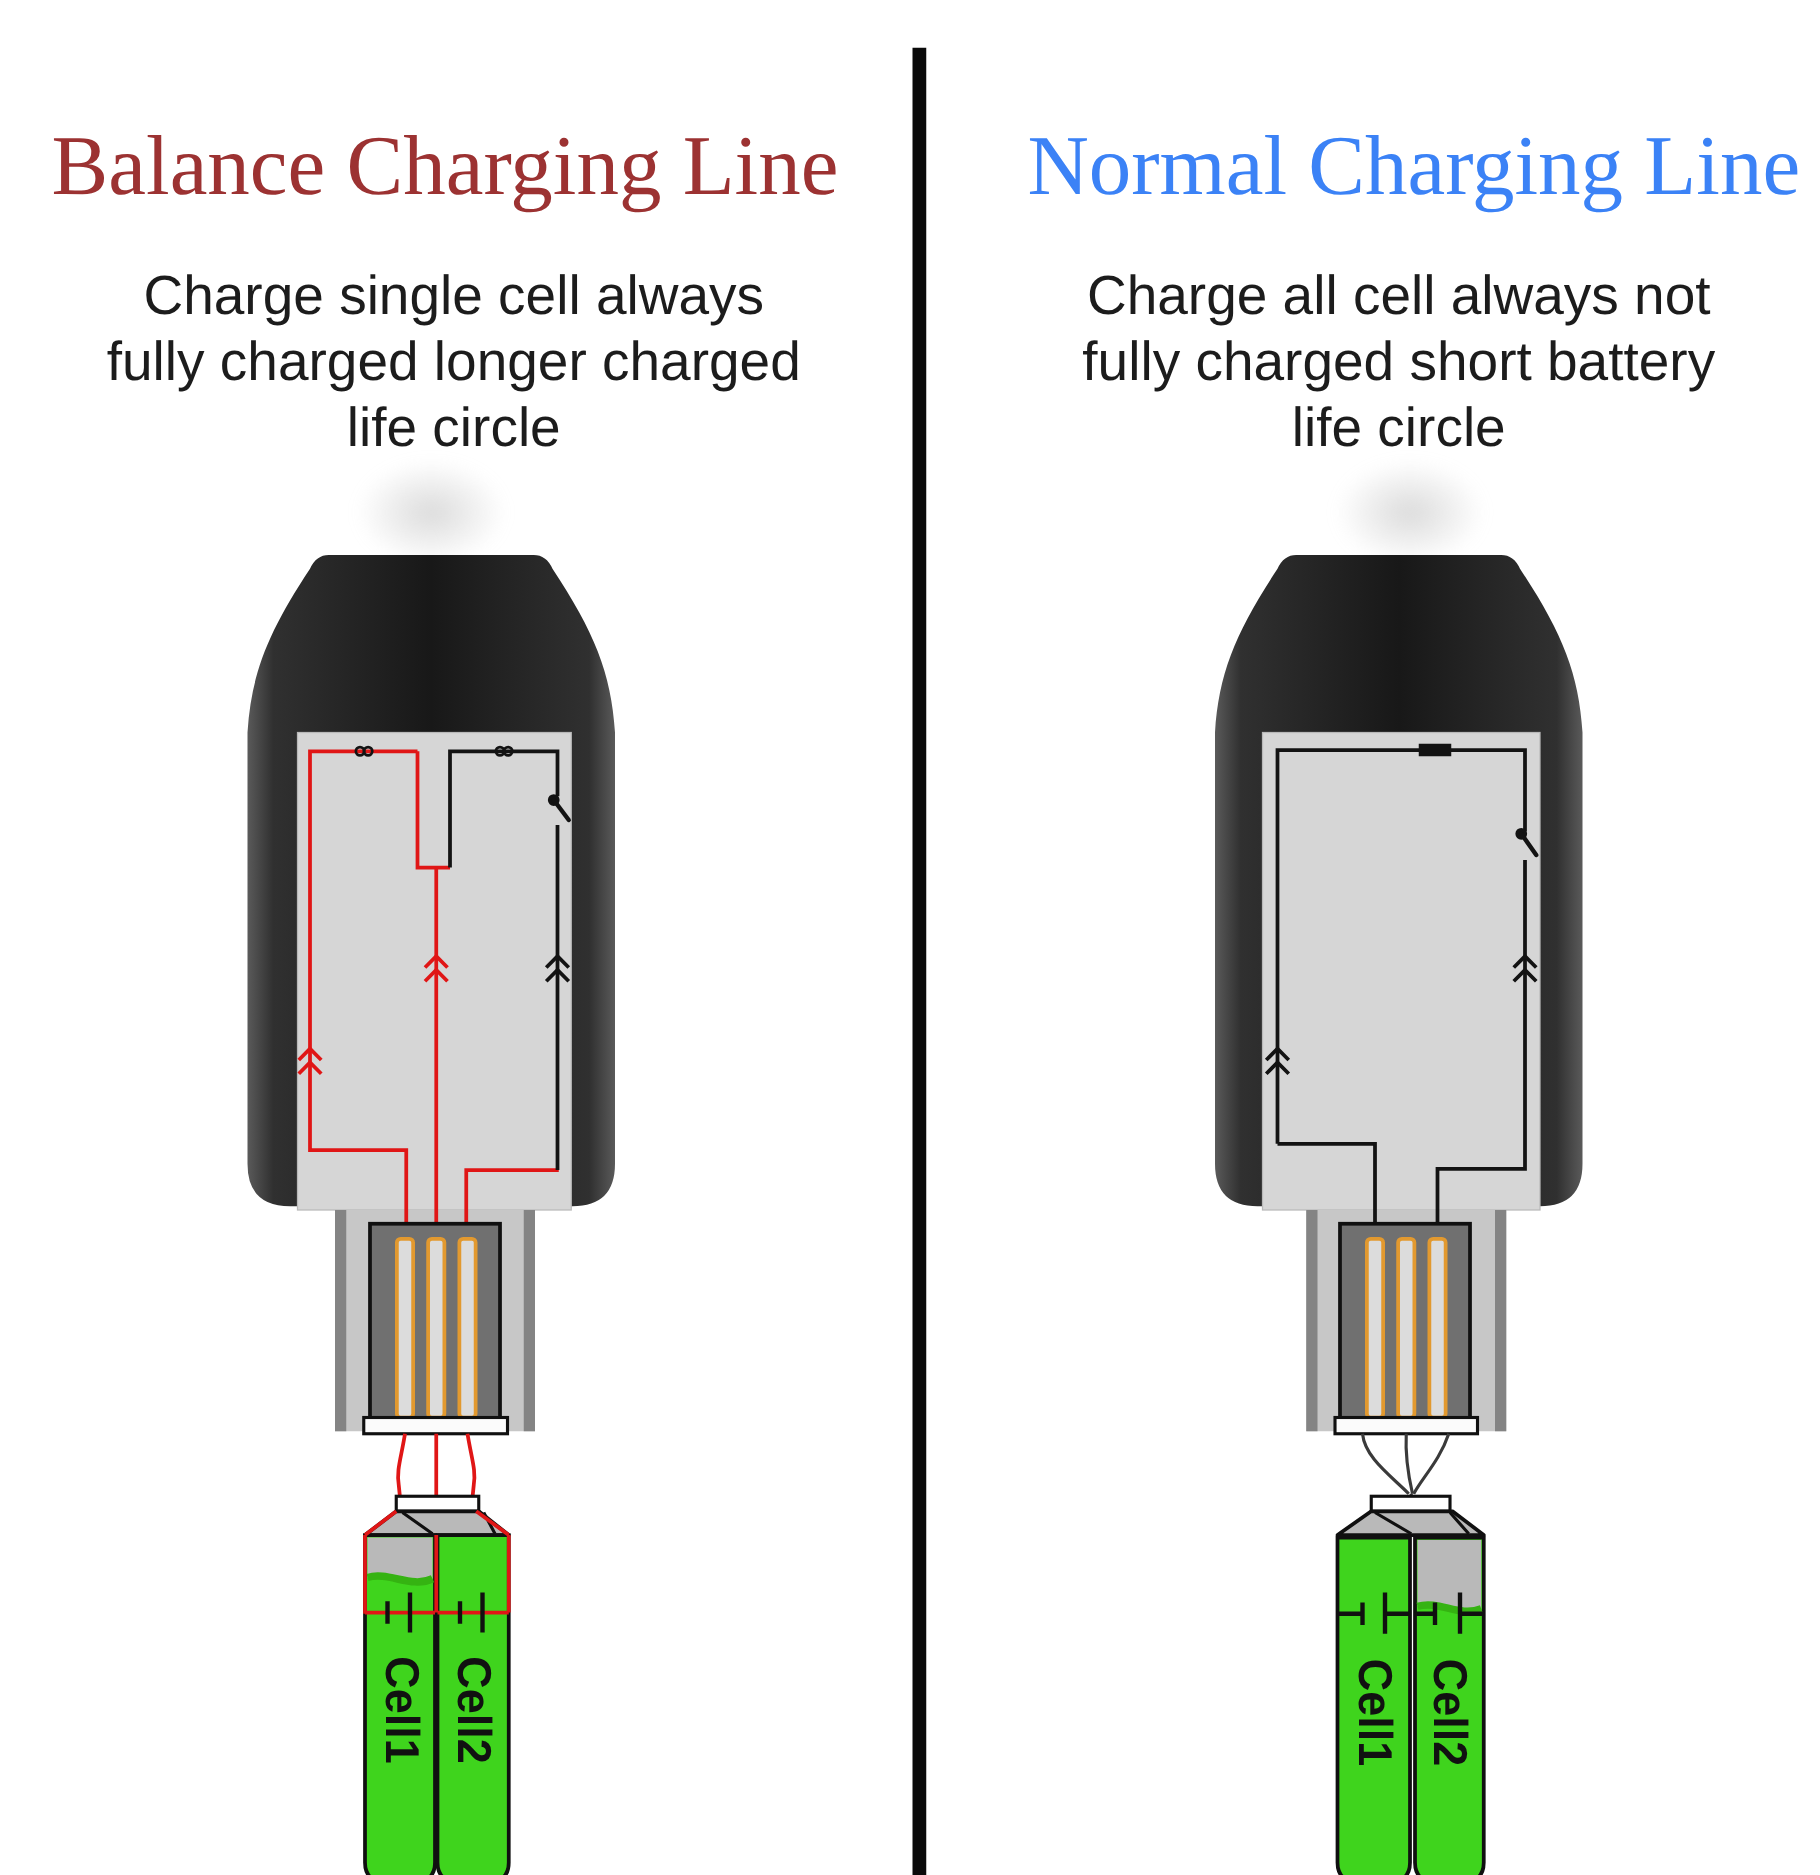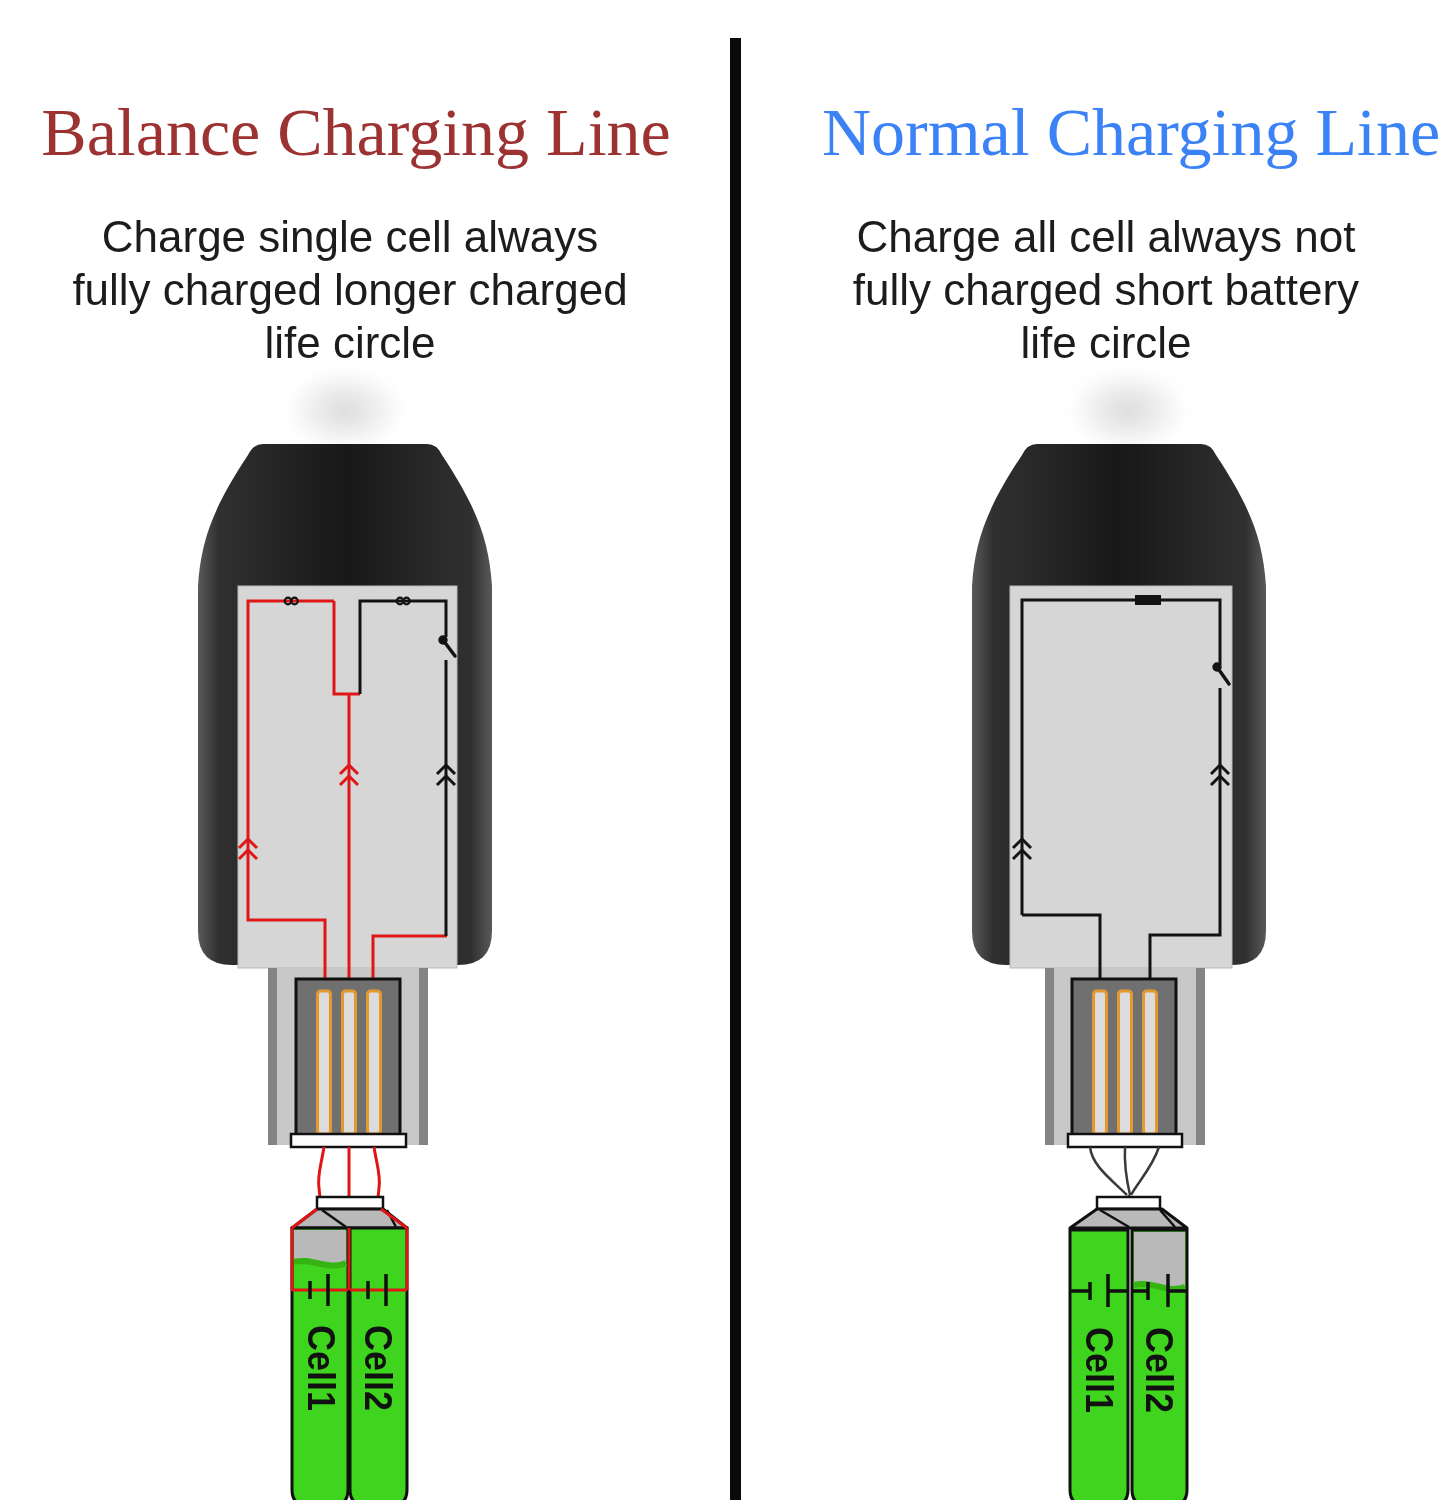--- a/index.html
+++ b/index.html
@@ -4,21 +4,21 @@
 <style>
   html,body{margin:0;padding:0;background:#ffffff;}
   #stage{position:relative;width:1456px;height:1500px;background:#ffffff;overflow:hidden;
          font-family:"Liberation Sans",sans-serif;margin-top:38px;}
   .title{position:absolute;top:56px;text-align:center;
          font-family:"Liberation Serif",serif;font-size:68px;line-height:76px;font-weight:400;
          white-space:nowrap;}
   #left-title{left:0;width:712px;color:#9c3232;}
   #right-title{left:742px;width:714px;color:#3b82f6;padding-left:32px;}
   .subtitle{position:absolute;top:172px;text-align:center;color:#1c1c1c;
-            font-size:44px;line-height:53px;}
+            font-size:44px;line-height:53px;padding-left:13px;}
   #left-subtitle{left:0;width:700px;}
   #right-subtitle{left:748px;width:716px;}
   #divider{position:absolute;left:730px;top:0;width:11px;height:1500px;background:#0a0a0a;}
   .smoke{position:absolute;width:120px;height:84px;border-radius:50%;
          background:radial-gradient(ellipse at center,rgba(190,190,190,.55),rgba(255,255,255,0) 70%);
          filter:blur(6px);}
   #diagram-svg{position:absolute;left:0;top:0;}
   svg text{font-family:"Liberation Sans",sans-serif;}
 </style>
 </head>

